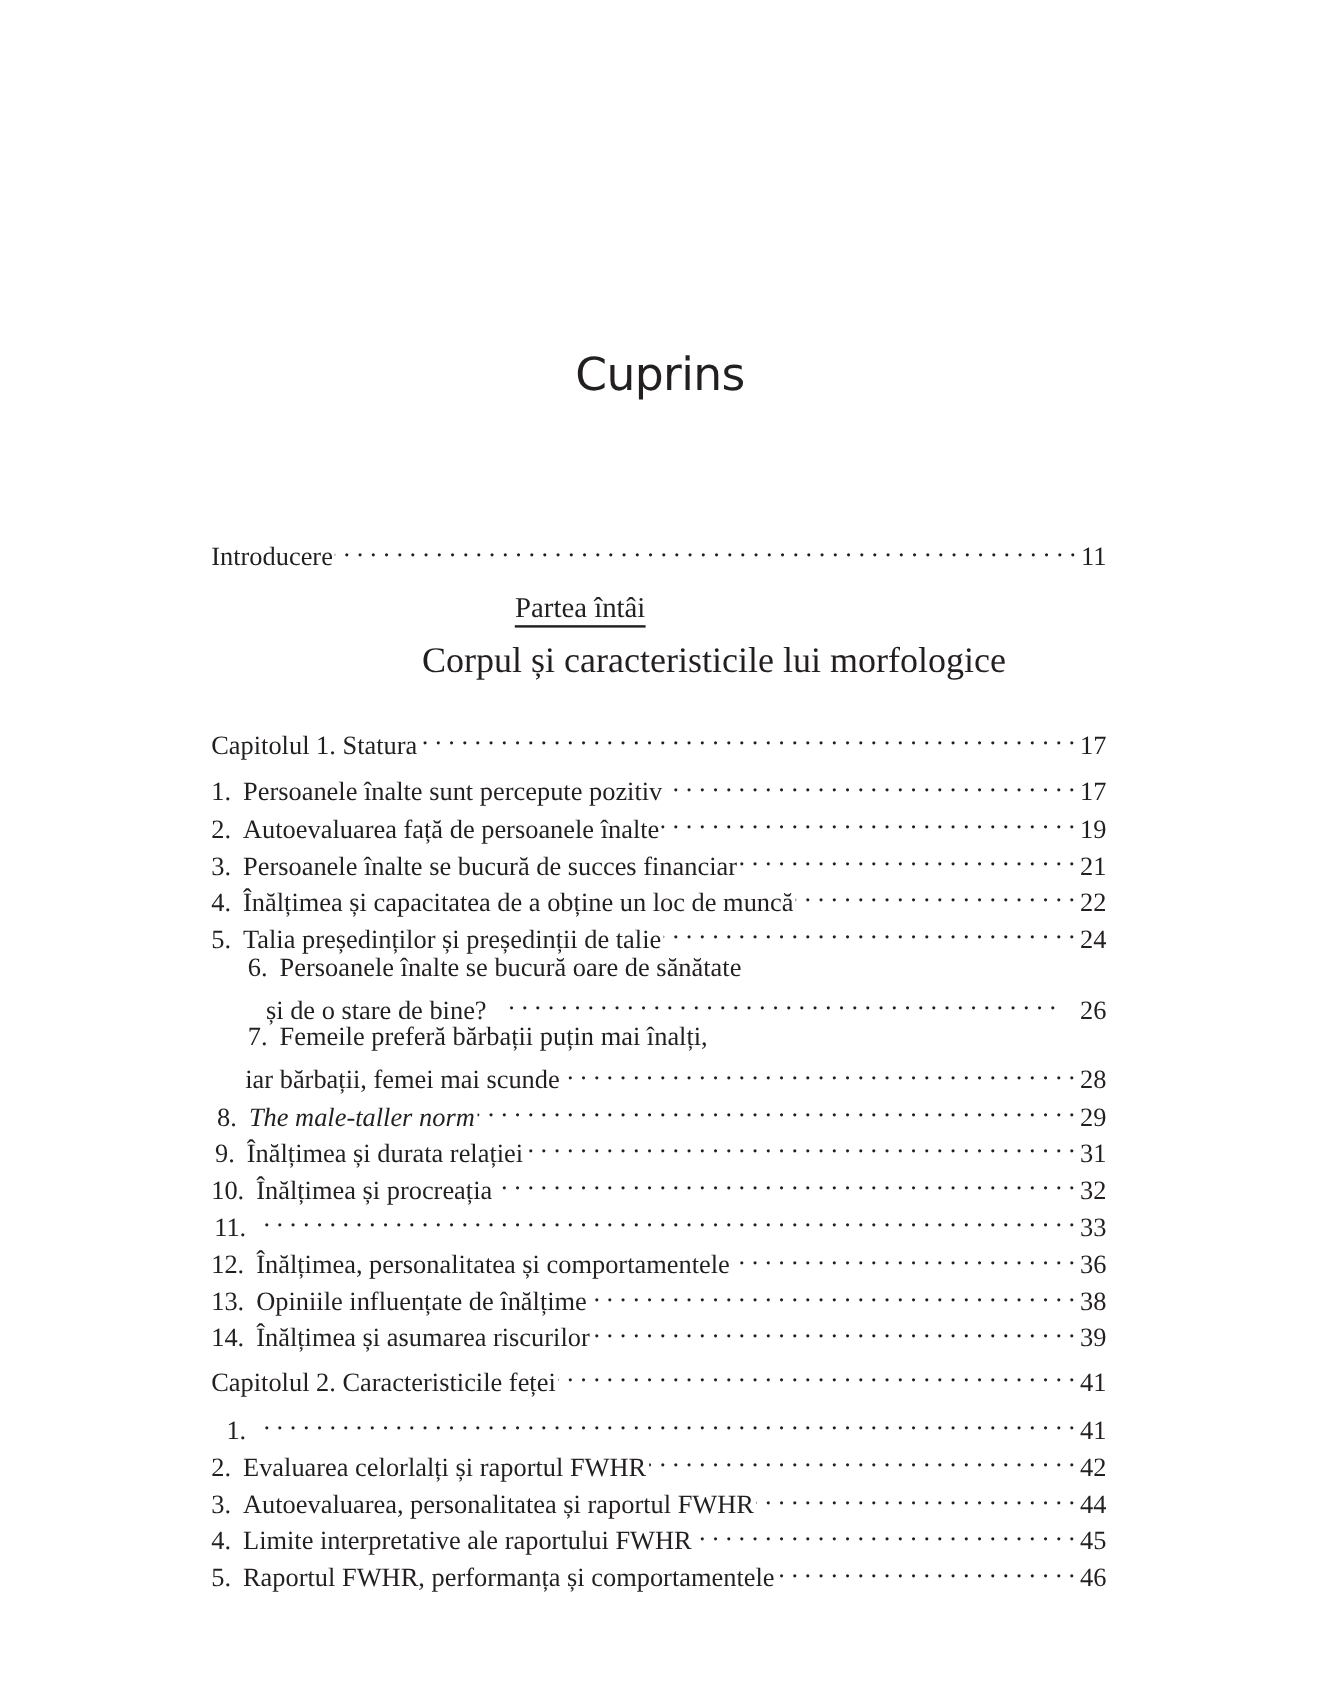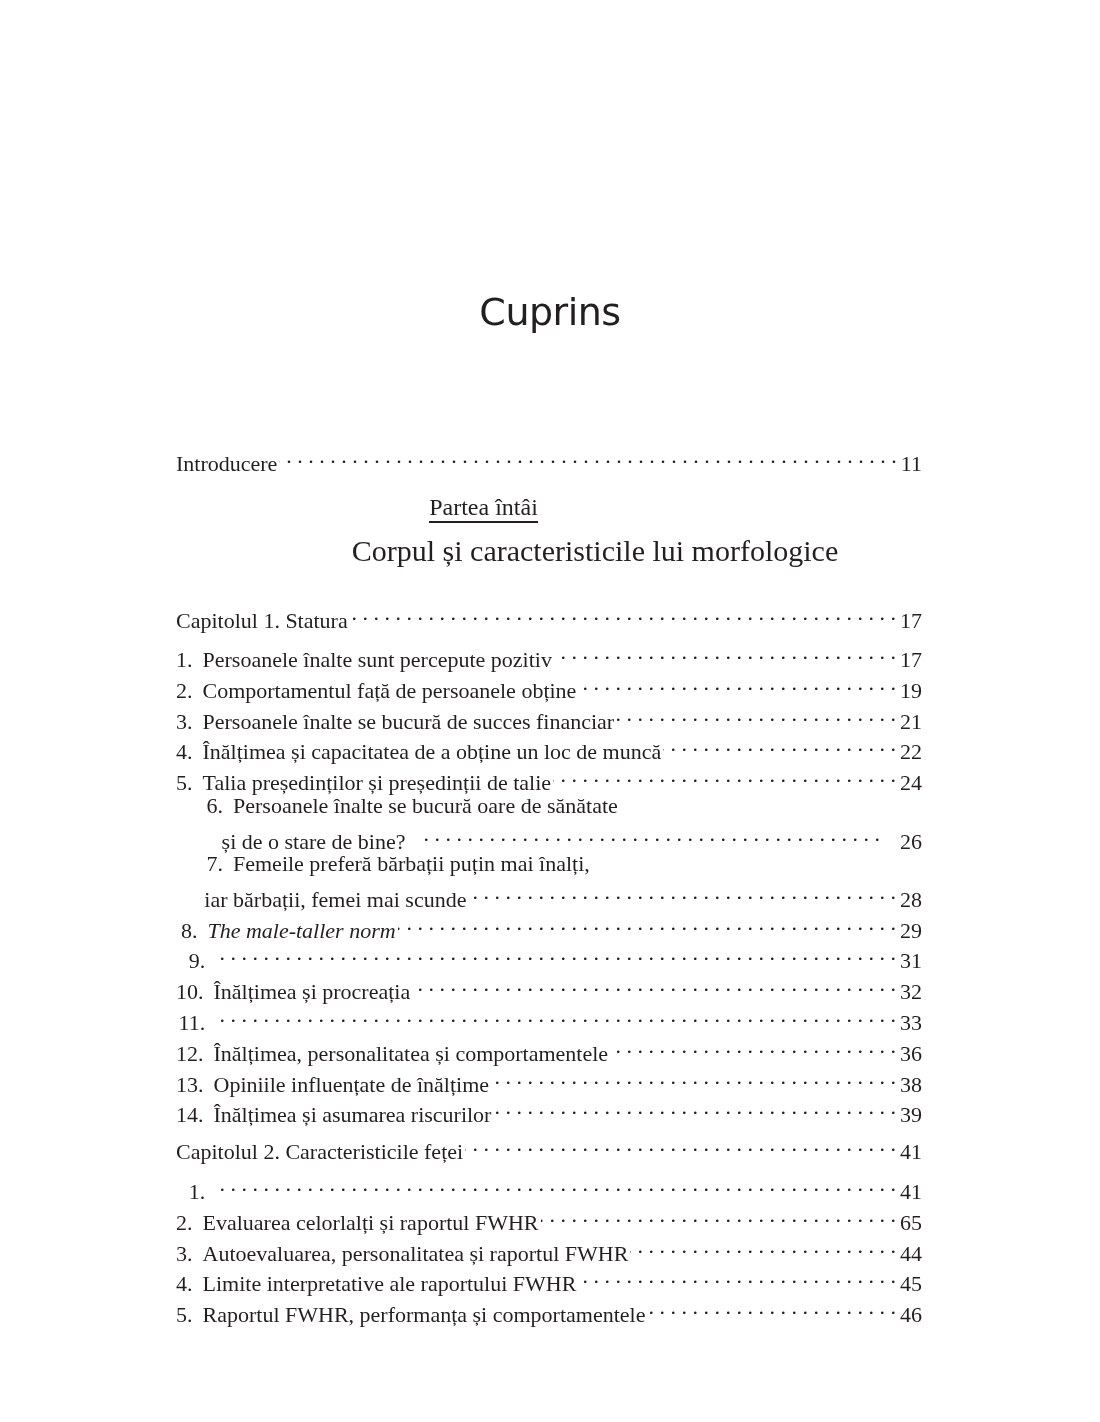--- a/index.html
+++ b/index.html
@@ -42,21 +42,21 @@
 
 <div id="ch1">
     <div class="toc-line sub" style="top: 637px;">
       <span class="num">1.</span>
       <span class="label">Persoanele înalte sunt percepute pozitiv</span>
       <span class="dots"></span>
       <span class="page">17</span>
     </div>
     <div class="toc-line sub" style="top: 667.8px;">
       <span class="num">2.</span>
-      <span class="label">Comportamentul față de persoanele obține</span>
+      <span class="label">Autoevaluarea față de persoanele înalte</span>
       <span class="dots"></span>
       <span class="page">19</span>
     </div>
     <div class="toc-line sub" style="top: 698.6px;">
       <span class="num">3.</span>
       <span class="label">Persoanele înalte se bucură de succes financiar</span>
       <span class="dots"></span>
       <span class="page">21</span>
     </div>
     <div class="toc-line sub" style="top: 729.4px;">
@@ -86,20 +86,21 @@
       <span class="page">28</span>
     </div>
     <div class="toc-line sub" style="top: 907.6px;">
       <span class="num">8.</span>
       <span class="label" style="font-style: italic;">The male-taller norm</span>
       <span class="dots"></span>
       <span class="page">29</span>
     </div>
     <div class="toc-line sub" style="top: 938.4px;">
       <span class="num">9.</span>
+      <span class="label">Înălțimea și durata relației</span>
       <span class="dots"></span>
       <span class="page">31</span>
     </div>
     <div class="toc-line sub" style="top: 969.2px;">
       <span class="num">10.</span>
       <span class="label">Înălțimea și procreația</span>
       <span class="dots"></span>
       <span class="page">32</span>
     </div>
     <div class="toc-line sub" style="top: 1000px;">
@@ -129,21 +130,21 @@
 <div id="ch2">
     <div class="toc-line sub" style="top: 1169px;">
       <span class="num">1.</span>
       <span class="dots"></span>
       <span class="page">41</span>
     </div>
     <div class="toc-line sub" style="top: 1199.8px;">
       <span class="num">2.</span>
       <span class="label">Evaluarea celorlalți și raportul FWHR</span>
       <span class="dots"></span>
-      <span class="page">65</span>
+      <span class="page">42</span>
     </div>
     <div class="toc-line sub" style="top: 1230.6px;">
       <span class="num">3.</span>
       <span class="label">Autoevaluarea, personalitatea și raportul FWHR</span>
       <span class="dots"></span>
       <span class="page">44</span>
     </div>
     <div class="toc-line sub" style="top: 1261.4px;">
       <span class="num">4.</span>
       <span class="label">Limite interpretative ale raportului FWHR</span>

